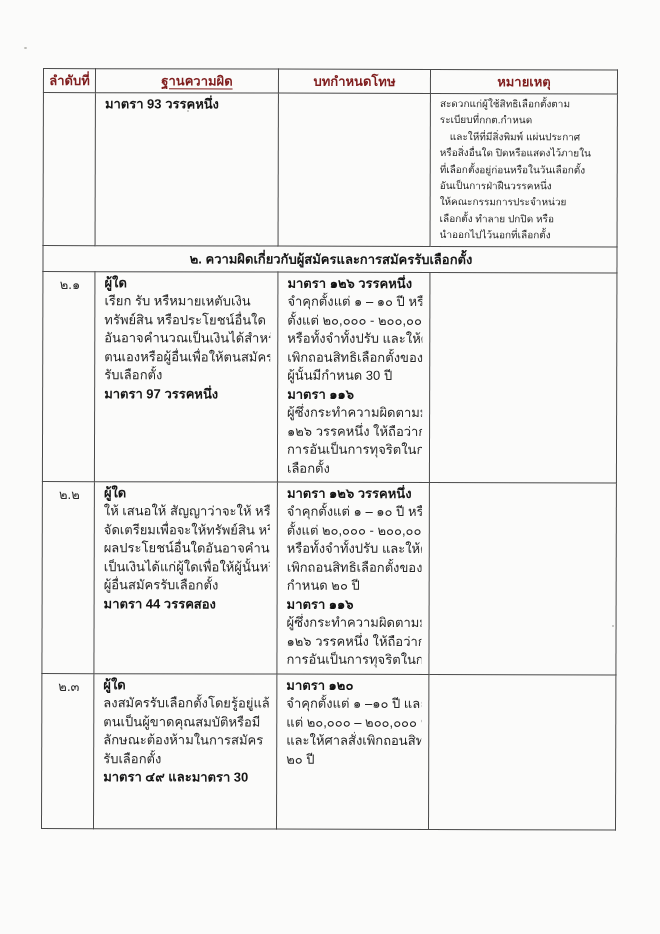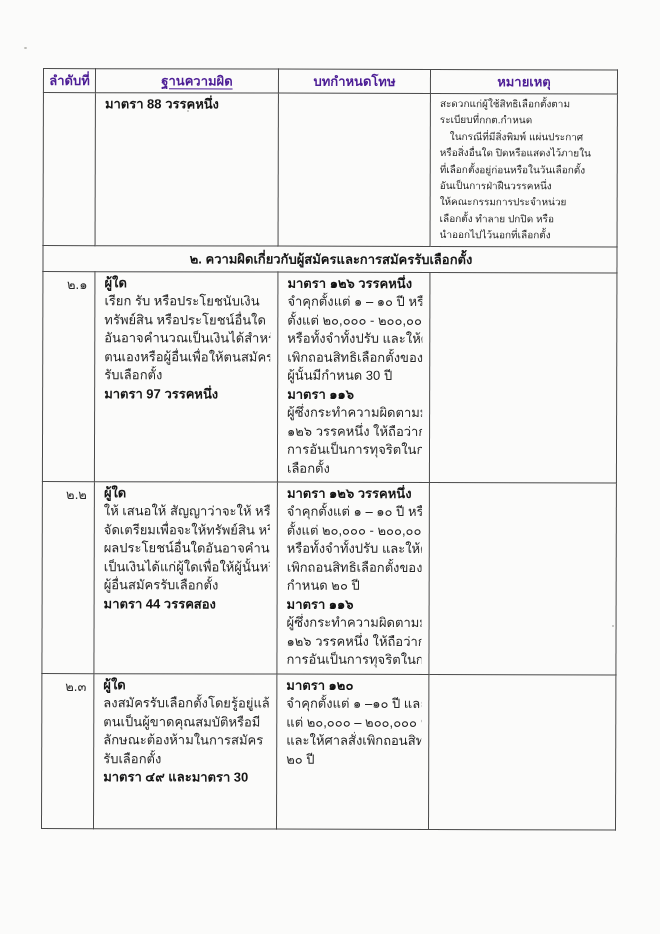--- a/index.html
+++ b/index.html
@@ -37,38 +37,38 @@
     vertical-align: top;
     padding: 2px 7px 2px 9px;
     font-size: 13px;
   }
   table.penalty-table thead th {
     height: 17px;
     font-weight: 600;
     text-align: center;
     padding: 1px 2px;
     font-size: 13px;
-    color: #4c1d95;
+    color: #7f1d1d;
   }
   thead th .hdr-underline { text-decoration: underline; text-underline-offset: 3px; margin-left: 20px; }
   tr.hdr-row { height: 20px; }
   tr.r0 { height: 150px; }
   tr.r1 { height: 20px; }
   tr.r2 { height: 210px; }
   tr.r3 { height: 192px; }
   tr.r4 { height: 155px; }
   td.section-cell {
     text-align: center;
     font-weight: 700;
     font-size: 13.5px;
     padding: 1px 2px;
     color: #161616;
   }
   td.order-cell {
-    text-align: right;
+    text-align: center;
     padding-left: 12px;
     padding-top: 4px;
     font-size: 13px;
     color: #2a2a2a;
     margin-top: 48px;
   }
   .line {
     line-height: 18.5px;
     white-space: nowrap;
     overflow: hidden;
@@ -103,43 +103,43 @@
         <th><span>ลำดับที่</span></th>
         <th><span class="hdr-underline">ฐานความผิด</span></th>
         <th><span>บทกำหนดโทษ</span></th>
         <th><span>หมายเหตุ</span></th>
       </tr>
     </thead>
     <tbody>
         <tr class="r0">
           <td class="order-cell"></td>
           <td class="offense-cell">
-            <div class="line b">มาตรา 88 วรรคหนึ่ง</div>
+            <div class="line b">มาตรา 93 วรรคหนึ่ง</div>
           </td>
           <td class="penalty-cell"></td>
           <td class="remark-cell">
             <div class="line">สะดวกแก่ผู้ใช้สิทธิเลือกตั้งตาม</div>
             <div class="line">ระเบียบที่กกต.กำหนด</div>
-            <div class="line indent">ในกรณีที่มีสิ่งพิมพ์ แผ่นประกาศ</div>
+            <div class="line indent">และใหีที่มีสิ่งพิมพ์ แผ่นประกาศ</div>
             <div class="line">หรือสิ่งอื่นใด ปิดหรือแสดงไว้ภายใน</div>
             <div class="line">ที่เลือกตั้งอยู่ก่อนหรือในวันเลือกตั้ง</div>
             <div class="line">อันเป็นการฝ่าฝืนวรรคหนึ่ง</div>
             <div class="line">ให้คณะกรรมการประจำหน่วย</div>
             <div class="line">เลือกตั้ง ทำลาย ปกปิด หรือ</div>
             <div class="line">นำออกไปไว้นอกที่เลือกตั้ง</div>
           </td>
         </tr>
         <tr class="r1">
           <td colspan="4" class="section-cell">๒. ความผิดเกี่ยวกับผู้สมัครและการสมัครรับเลือกตั้ง</td>
         </tr>
         <tr class="r2">
           <td class="order-cell">๒.๑</td>
           <td class="offense-cell">
             <div class="line b">ผู้ใด</div>
-            <div class="line">เรียก รับ หรือประโยชนับเงิน</div>
+            <div class="line">เรียก รับ หรืหมายเหตับเงิน</div>
             <div class="line">ทรัพย์สิน หรือประโยชน์อื่นใด</div>
             <div class="line">อันอาจคำนวณเป็นเงินได้สำหรับ</div>
             <div class="line">ตนเองหรือผู้อื่นเพื่อให้ตนสมัคร</div>
             <div class="line">รับเลือกตั้ง</div>
             <div class="line b">มาตรา 97 วรรคหนึ่ง</div>
           </td>
           <td class="penalty-cell">
             <div class="line b">มาตรา ๑๒๖ วรรคหนึ่ง</div>
             <div class="line">จำคุกตั้งแต่ ๑ – ๑๐ ปี หรือปรับ</div>
             <div class="line">ตั้งแต่ ๒๐,๐๐๐ - ๒๐๐,๐๐๐ บาท</div>

